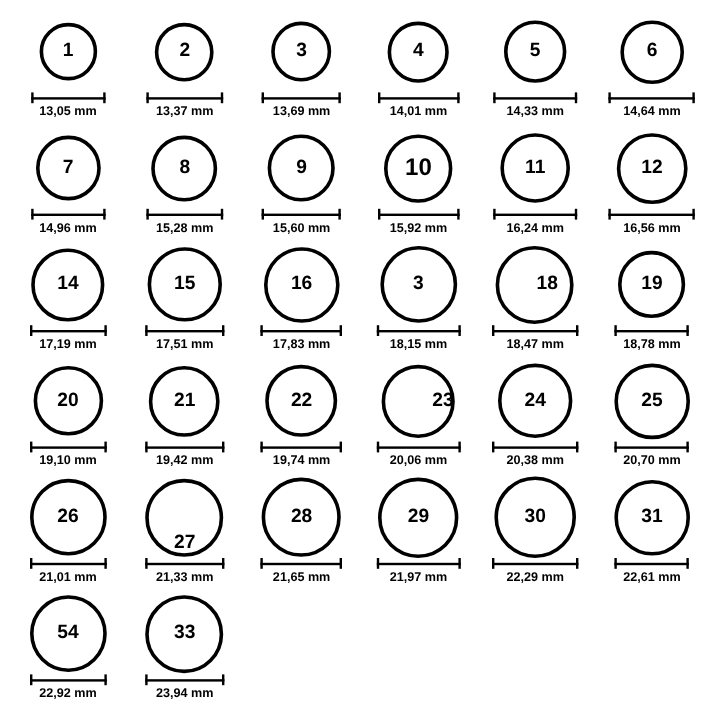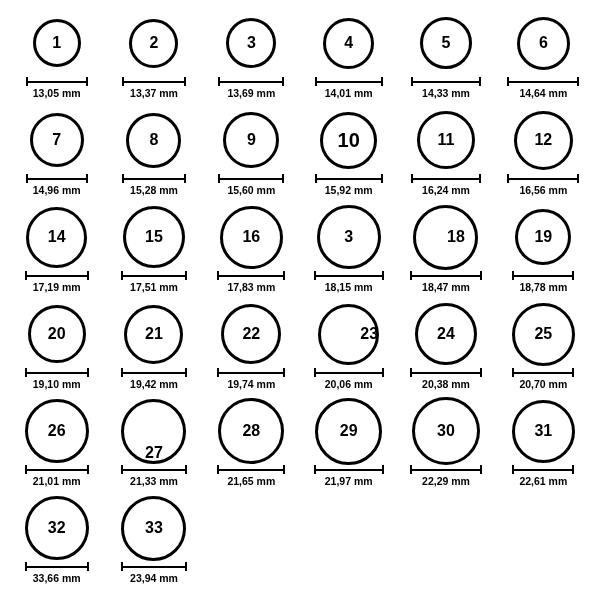--- a/index.html
+++ b/index.html
@@ -480,29 +480,29 @@
         <div class="measure" style="width: 62px;">
           <div class="bar" style="width: 62px; background: rgb(0, 0, 0);"></div>
           <div class="tick left" style="background: rgb(0, 0, 0);"></div>
           <div class="tick right" style="background: rgb(0, 0, 0);"></div>
         </div>
         <div class="ring-size-label">22,61 mm</div>
       </div>
       <div class="ring-cell">
         <div class="ring-circle-wrap">
           <div class="ring-circle" style="width: 64px; height: 64px; border-color: rgb(0, 0, 0);">
-            <span class="ring-number" style="font-size: 16px;">32</span>
+            <span class="ring-number" style="font-size: 16px;">54</span>
           </div>
         </div>
         <div class="measure" style="width: 64px;">
           <div class="bar" style="width: 64px; background: rgb(0, 0, 0);"></div>
           <div class="tick left" style="background: rgb(0, 0, 0);"></div>
           <div class="tick right" style="background: rgb(0, 0, 0);"></div>
         </div>
-        <div class="ring-size-label">33,66 mm</div>
+        <div class="ring-size-label">22,92 mm</div>
       </div>
       <div class="ring-cell">
         <div class="ring-circle-wrap">
           <div class="ring-circle" style="width: 65px; height: 65px; border-color: rgb(0, 0, 0);">
             <span class="ring-number" style="font-size: 16px;">33</span>
           </div>
         </div>
         <div class="measure" style="width: 66px;">
           <div class="bar" style="width: 66px; background: rgb(0, 0, 0);"></div>
           <div class="tick left" style="background: rgb(0, 0, 0);"></div>

